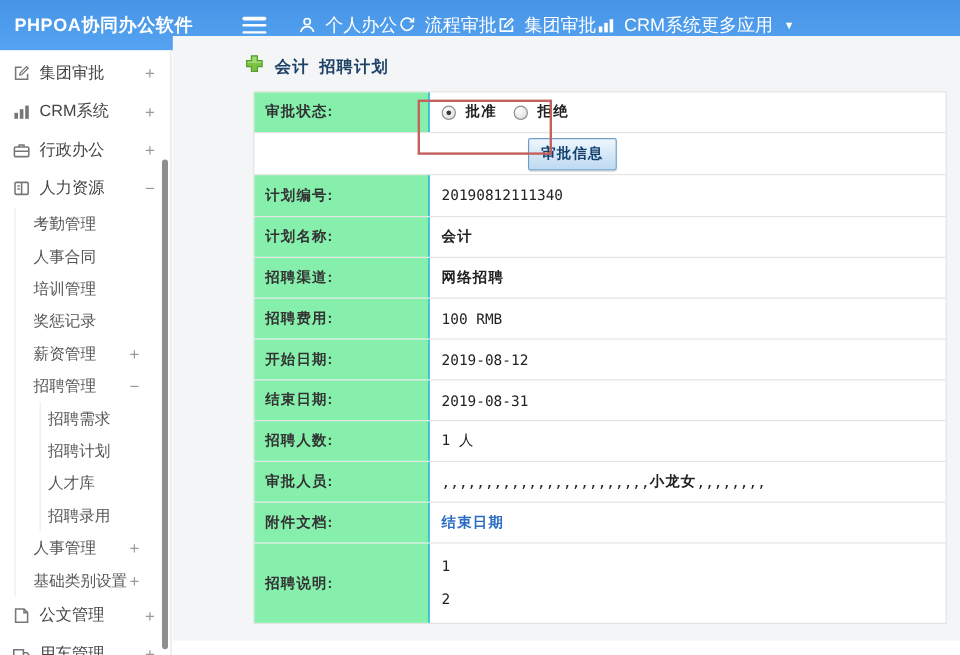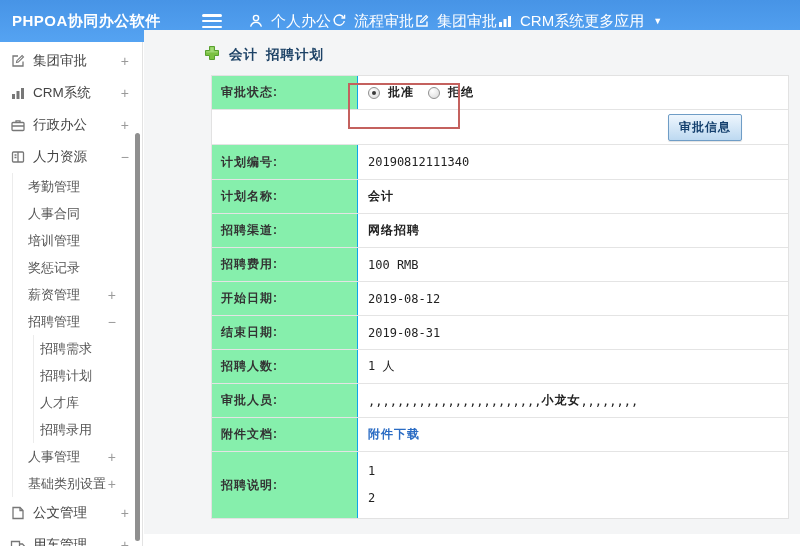--- a/index.html
+++ b/index.html
@@ -45,21 +45,21 @@
   .ftable { position:relative; margin:10px 0 0 67px; width:578px; background:#fff;
     border:1px solid #e2e2e2; }
   .frow { display:flex; border-bottom:1px solid #e4e4e4; }
   .frow:last-child { border-bottom:none; }
   .cell-l { width:146px; background:#86efac; border-right:1px solid #0ea5e9;
     display:flex; align-items:center; padding-left:9px; }
   .cell-l .lab { font-size:12px; font-weight:bold; color:#333; letter-spacing:1px; }
   .cell-v { flex:1; display:flex; align-items:center; padding-left:10px; font-size:12px; color:#222; }
   .mono { font-family:"DejaVu Sans Mono","Liberation Mono",monospace; font-size:12px; }
   .bold { font-weight:bold; letter-spacing:1px; }
-  .btnrow { flex:1; display:flex; align-items:center; justify-content:flex-end; padding-right:46px; }
+  .btnrow { flex:1; display:flex; align-items:center; justify-content:center; padding-right:46px; }
   .btn-approve { font-size:12px; font-weight:bold; color:#14406e; letter-spacing:1px;
     background:linear-gradient(#eef6fd,#bdd9f1); border:1px solid #6f9dc6; border-radius:2px;
     padding:4px 10px; cursor:pointer; box-shadow:0 1px 1px rgba(0,0,0,.12); }
   .radios { display:flex; align-items:center; gap:14px; }
   .radio { display:flex; align-items:center; gap:8px; cursor:pointer; }
   .rdot { width:12px; height:12px; border-radius:50%; border:1px solid #909090;
     background:radial-gradient(circle at 35% 30%, #ffffff, #d8d8d8); position:relative; }
   .rdot.on::after { content:""; position:absolute; left:3px; top:3px; width:4px; height:4px;
     border-radius:50%; background:#3a3a3a; }
   .radio .rlab { font-size:12px; font-weight:bold; color:#222; letter-spacing:1px; }
@@ -354,21 +354,21 @@
           <span class="bold">小龙女</span>
           <span class="mono">,,,,,,,,</span>
         </div>
       </div>
 
       <div class="frow" style="height:34px">
         <div class="cell-l">
             <span class="lab">附件文档:</span>
           </div>
         <div class="cell-v">
-            <span class="link">附件下载</span>
+            <span class="link">结束日期</span>
           </div>
       </div>
 
       <div class="frow" style="height:66px">
         <div class="cell-l">
             <span class="lab">招聘说明:</span>
           </div>
         <div class="cell-v desc">
           <span class="mono">1</span>
           <span class="mono">2</span>

